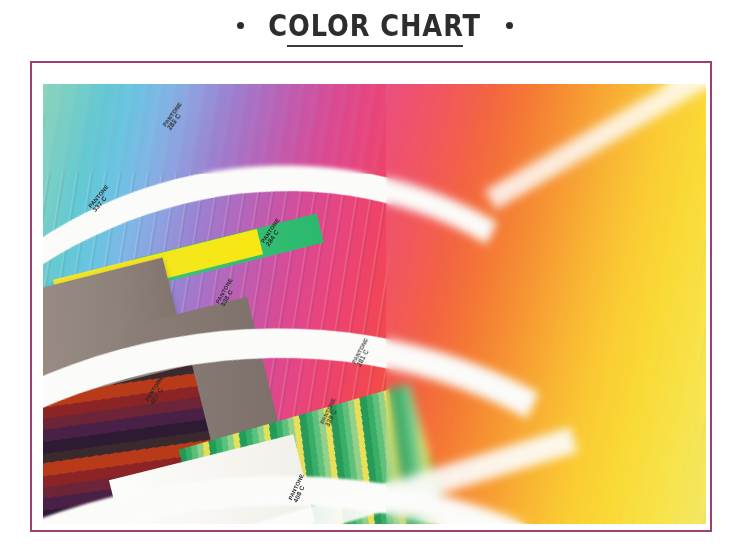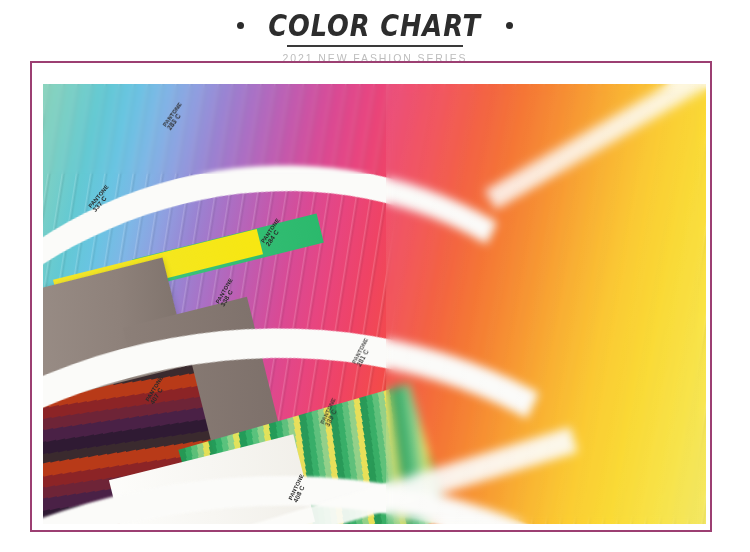--- a/index.html
+++ b/index.html
@@ -20,21 +20,20 @@
     width: 750px;
     padding-top: 9px;
     text-align: center;
   }
   .title-row {
     display: flex;
     align-items: center;
     justify-content: center;
     gap: 15px;
     height: 32px;
-    font-style: italic;
   }
   .bullet {
     width: 7px;
     height: 7px;
     border-radius: 50%;
     background: #2b2b2b;
     display: block;
     flex: 0 0 auto;
   }
   .title {
@@ -314,21 +313,20 @@
 </head>
 <body>
 
 <div class="header">
   <div class="title-row">
     <span class="bullet"></span>
     <span class="title">COLOR CHART</span>
     <span class="bullet"></span>
   </div>
   <div class="title-rule"></div>
-  <div class="subtitle">2021 NEW FASHION SERIES</div>
 </div>
 
 <div class="frame">
   <div class="photo">
 
     <div class="fan-base"></div>
     <div class="fan-stripes"></div>
 
     <div class="green-strip"></div>
     <div class="yellow-strip"></div>

